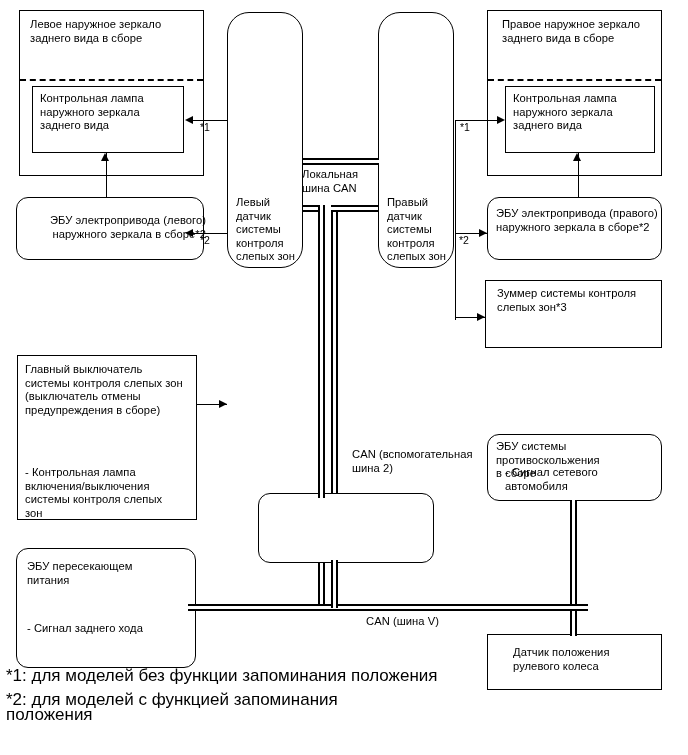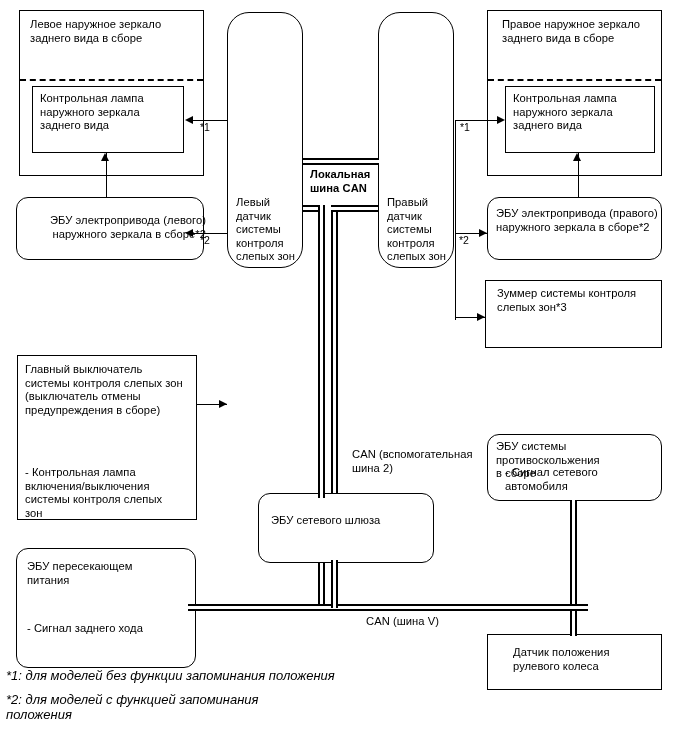--- a/index.html
+++ b/index.html
@@ -32,21 +32,21 @@
 
   
   .dash{position:absolute;height:0;border-top:2px dashed #000;}
 
   
   .arr{position:absolute;width:0;height:0;}
   .arr.right{border-top:4.5px solid transparent;border-bottom:4.5px solid transparent;border-left:8px solid #000;}
   .arr.left{border-top:4.5px solid transparent;border-bottom:4.5px solid transparent;border-right:8px solid #000;}
   .arr.up{border-left:4.5px solid transparent;border-right:4.5px solid transparent;border-bottom:8px solid #000;}
 
-  .note{position:absolute;font-size:13px;line-height:15px;white-space:pre-line;font-style:italic;}
+  .note{position:absolute;font-size:17px;line-height:15px;white-space:pre-line;}
   .star{position:absolute;font-size:10.5px;line-height:12px;}
 </style>
 </head>
 <body>
 
 <div class="diagram">
 
   <div class="box" style="left:19px;top:10px;width:185px;height:166px;"></div>
   <div class="txt" style="left:30px;top:18px;width:175px;">Левое наружное зеркало
 заднего вида в сборе</div>
@@ -95,21 +95,21 @@
 слепых зон</div>
 
   <div class="box round-lg" style="left:378px;top:12px;width:76px;height:256px;"></div>
   <div class="txt" style="left:387px;top:196px;width:70px;">Правый
 датчик
 системы
 контроля
 слепых зон</div>
 
   <div class="bus-h" style="left:303px;top:158px;width:76px;"></div>
-  <div class="txt" style="left:310px;top:168px;width:80px;font-weight:bold;">Локальная
+  <div class="txt" style="left:302px;top:168px;width:80px;">Локальная
 шина CAN</div>
 
   <div class="bus-h" style="left:303px;top:205px;width:22px;"></div>
   <div class="bus-v" style="left:318px;top:205px;height:400px;"></div>
 
   <div class="bus-v" style="left:331px;top:205px;height:400px;"></div>
   <div class="bus-h" style="left:331px;top:205px;width:47px;"></div>
   <div class="txt" style="left:352px;top:448px;width:140px;">CAN (вспомогательная
 шина 2)</div>
 
@@ -139,21 +139,20 @@
 
   <div class="ln-v" style="left:455px;top:120px;height:200px;"></div>
 
   <div class="box thin" style="left:485px;top:280px;width:177px;height:68px;"></div>
   <div class="txt" style="left:497px;top:287px;width:170px;">Зуммер системы контроля
 слепых зон*3</div>
   <div class="ln-h" style="left:455px;top:317px;width:30px;"></div>
   <div class="arr right" style="left:477px;top:313px;"></div>
 
   <div class="box round" style="left:258px;top:493px;width:176px;height:70px;"></div>
-  <div class="txt" style="left:271px;top:514px;width:170px;">ЭБУ сетевого шлюза</div>
 
   <div class="box round" style="left:487px;top:434px;width:175px;height:67px;"></div>
   <div class="txt" style="left:496px;top:440px;width:172px;">ЭБУ системы противоскольжения
 в сборе</div>
   <div class="txt" style="left:505px;top:466px;width:165px;">-  Сигнал сетевого
     автомобиля</div>
 
   <div class="bus-v" style="left:570px;top:500px;height:108px;"></div>
 
   <div class="box thin" style="left:487px;top:634px;width:175px;height:56px;"></div>

